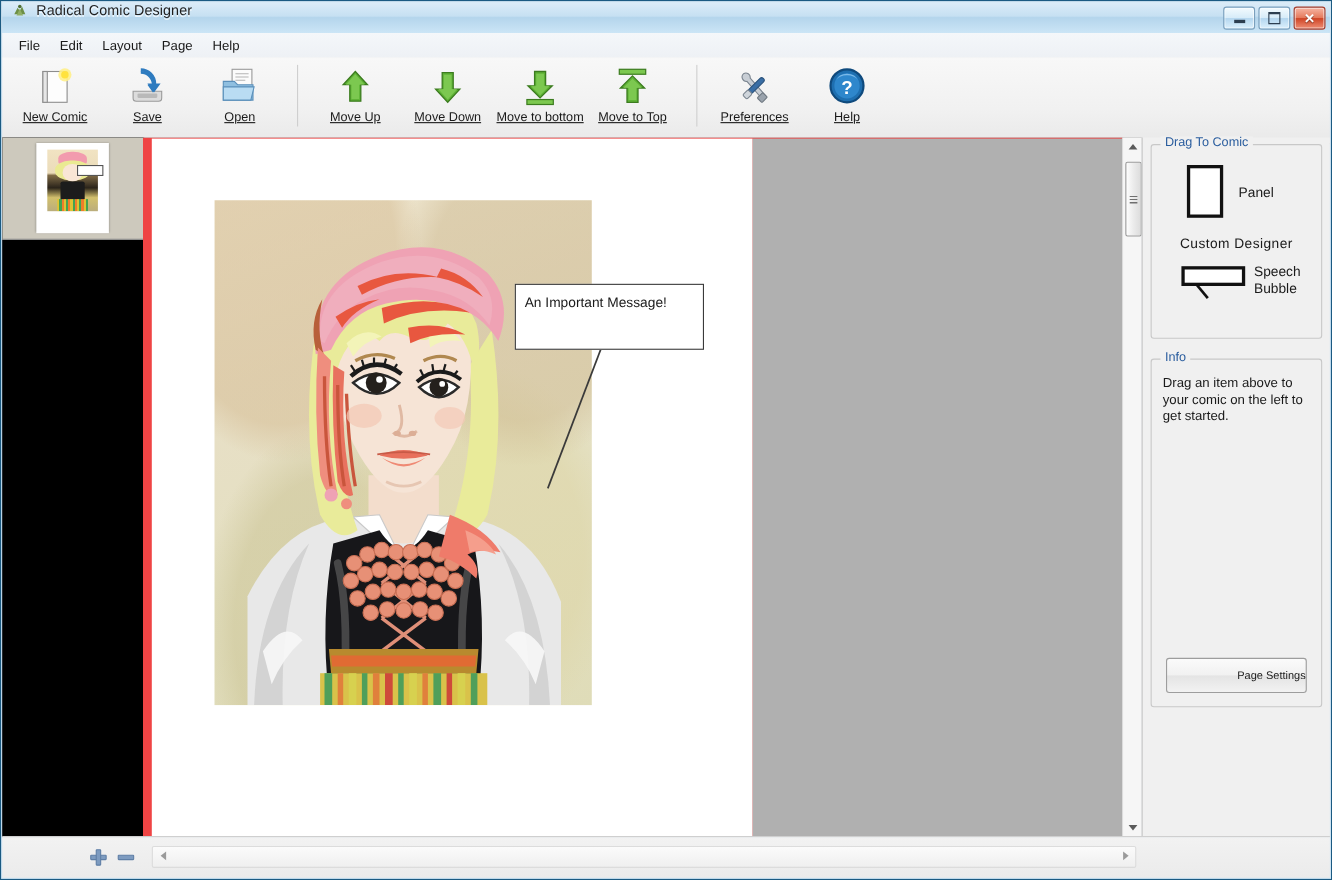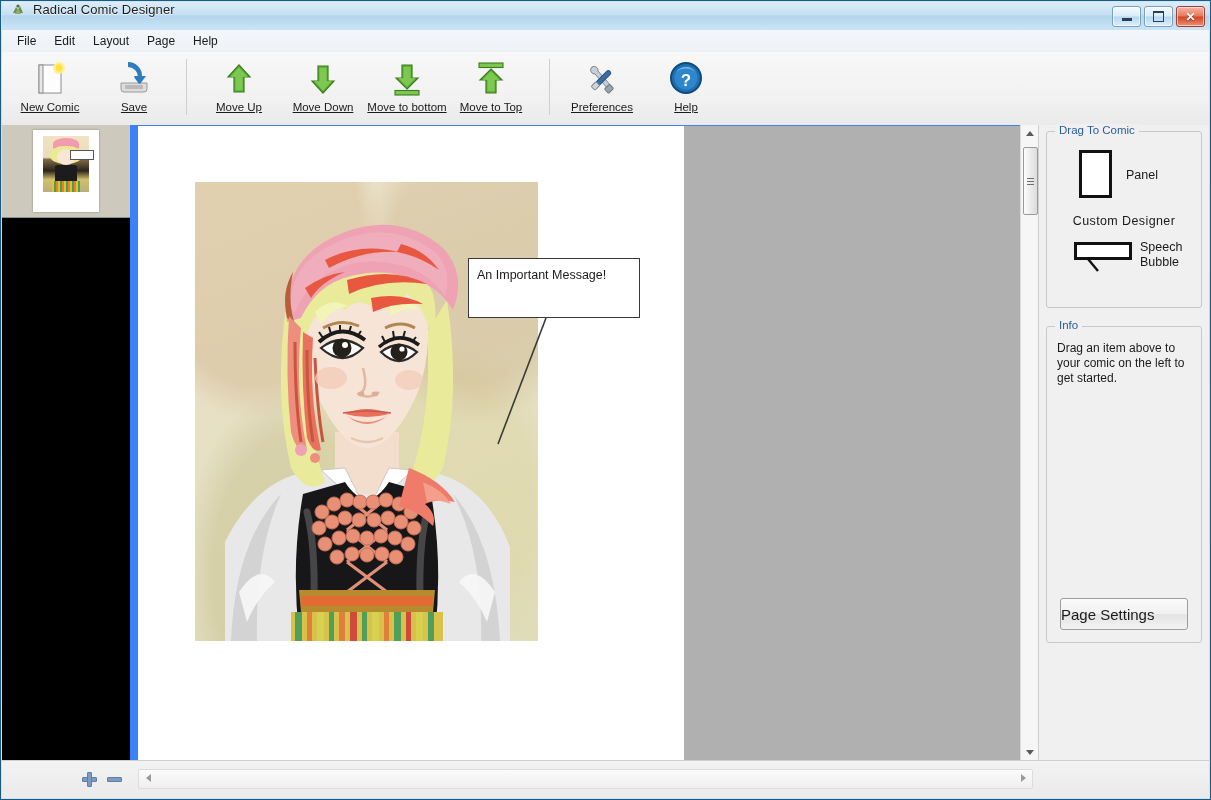--- a/index.html
+++ b/index.html
@@ -110,21 +110,21 @@
     background:#fff; border:1px solid #555;
   }
 
   
   .center {
     position: absolute; left: 129px; top: 124px; right: 172px; bottom: 38px;
     background: #b0b0b0; overflow: hidden;
   }
   .canvas-scroll {
     position: absolute; left:0; top:0; right:17px; bottom:0;
-    background:#3b82f6;
+    background:#ef4444;
   }
   .page-white {
     position: absolute; left: 8px; top: 1px; width: 546px; bottom: -60px;
     background: #ffffff;
   }
   .gray-fill {
     position:absolute; left: 554px; top: 1px; right: 0; bottom: -60px;
     background:#b0b0b0;
   }
 
@@ -210,22 +210,22 @@
   .sb-lbl { font-size: 12.5px; color:#1a1a1a; line-height: 15px; margin-left: 6px; margin-top: -2px; }
 
   .info-group { margin-top: 18px; height: 293px; }
   .info-text {
     font-size: 12px; color:#1a1a1a; line-height: 15px; margin-top: 2px;
   }
   .page-settings-btn {
     position:absolute; left: 13px; right: 13px; bottom: 12px; height: 30px;
     border: 1px solid #9d9d9d; border-radius: 3px;
     background: linear-gradient(to bottom,#fbfbfb 0%, #f1f1f1 48%, #e4e4e4 52%, #f2f2f2 100%);
-    font-size: 15px; color:#1a1a1a;
-    display:flex; align-items:center; justify-content:flex-start; cursor: default;
+    font-size: 10px; color:#1a1a1a;
+    display:flex; align-items:center; justify-content:flex-end; cursor: default;
   }
 
   
   .bottombar {
     position:absolute; left:1px; right:1px; bottom:1px; height:37px;
     background: linear-gradient(to bottom,#f2f2f2,#ebebeb);
     border-top: 1px solid #cfcfcf;
   }
   .zoombtn {
     position:absolute; top:10px; width:18px; height:16px;
@@ -300,20 +300,35 @@
         <svg width="40" height="40" viewBox="0 0 40 40">
           <path d="M7 24 h26 v6 a3 3 0 0 1 -3 3 H10 a3 3 0 0 1 -3 -3 z" fill="#dcdcdc" stroke="#9a9a9a"></path>
           <rect x="11" y="26" width="18" height="4" rx="1" fill="#b9b9b9"></rect>
           <path d="M20 6 a11 11 0 0 1 11 11 h-5 l6 8 6-8 h-4 A14 14 0 0 0 20 3 z" fill="#2f7bbf" transform="translate(-6,0) scale(1)"></path>
           <path d="M14 8 a10 10 0 0 1 10 10 h-4 l5 7 5-7 h-3.5 A12.5 12.5 0 0 0 14 5.5 z" fill="#2e7cc0"></path>
         </svg>
       </div>
       <div class="lbl">Save</div>
     </div>
 
+    <div class="tbtn">
+      <div class="ico">
+        <svg width="40" height="40" viewBox="0 0 40 40">
+          <rect x="13" y="4" width="18" height="16" fill="#fbfbfb" stroke="#9a9a9a"></rect>
+          <g stroke="#b4b4b4" stroke-width="1">
+            <line x1="16" y1="8" x2="28" y2="8"></line>
+              <line x1="16" y1="11" x2="28" y2="11"></line>
+            <line x1="16" y1="14" x2="25" y2="14"></line>
+          </g>
+          <path d="M5 15 h10 l3 3 h14 v14 H5 z" fill="#8fbfe0" stroke="#5b90bb"></path>
+          <path d="M5 20 h28 l-3 12 H5 z" fill="#b9dcf3" stroke="#5b90bb"></path>
+        </svg>
+      </div>
+      <div class="lbl">Open</div>
+    </div>
 
     <div class="tsep"></div>
 
     <div class="tbtn">
       <div class="ico">
         <svg width="40" height="40" viewBox="0 0 40 40">
           <path d="M20 6 L31 18 H25 V33 H15 V18 H9 Z" fill="#5fb336" stroke="#3c7c1f" stroke-width="1.2"></path>
           <path d="M20 8.5 L28.6 18 H23.5 V31 H16.5 V18 H11.4 Z" fill="#86cf5a" opacity=".75"></path>
         </svg>
       </div>

